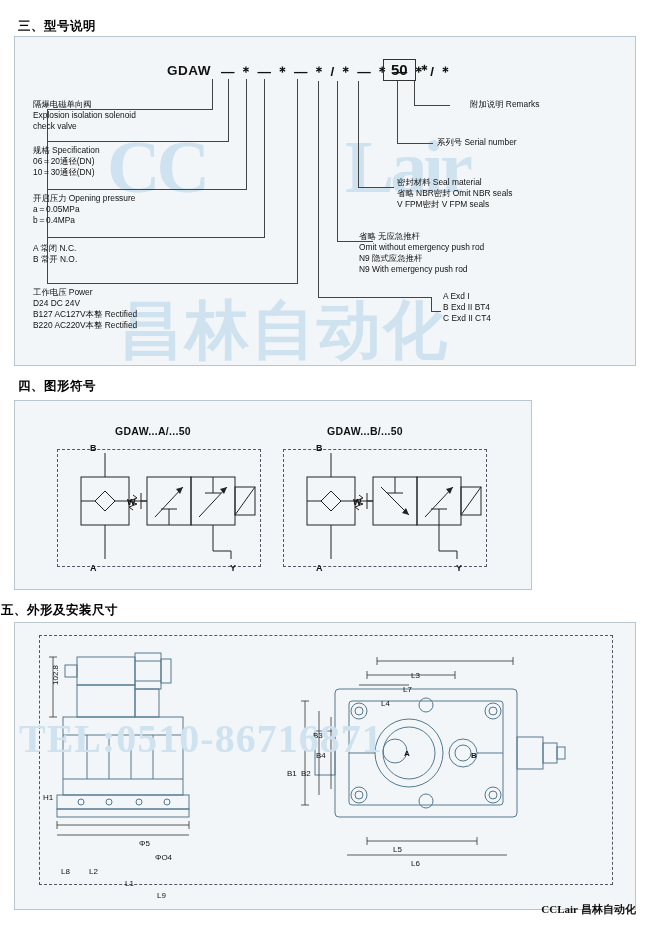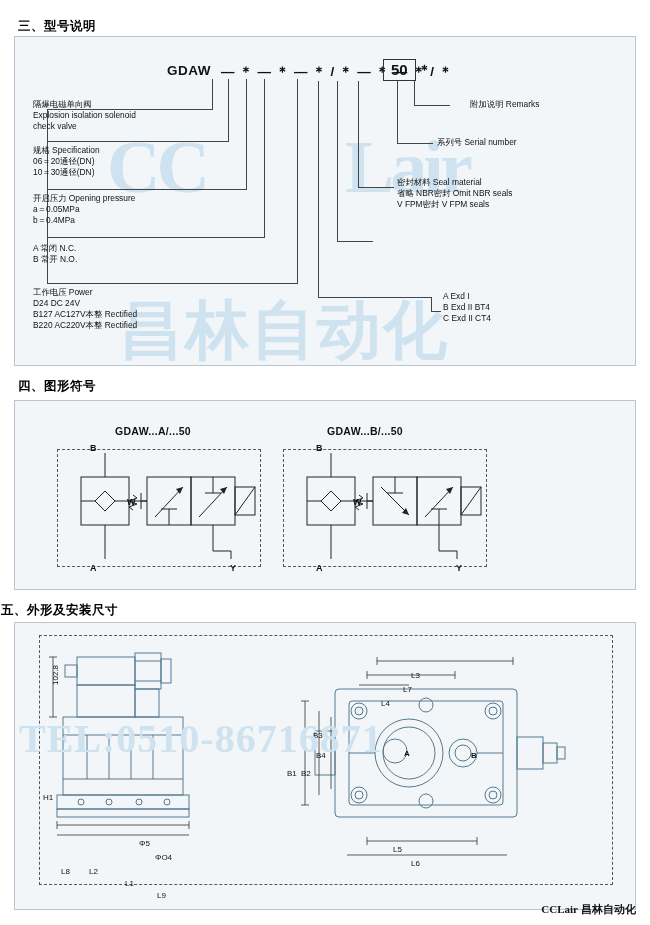--- a/index.html
+++ b/index.html
@@ -205,32 +205,38 @@
     <div class="lbl" style="left:422px;top:100px;">
       <div>系列号 Serial number</div>
     </div>
 
     <div class="lbl" style="left:382px;top:140px;">
       <div>密封材料 Seal material</div>
       <div>省略   NBR密封 Omit   NBR seals</div>
       <div>V     FPM密封 V     FPM seals</div>
     </div>
 
+    <div class="lbl" style="left:344px;top:194px;">
+      <div>省略   无应急推杆</div>
+      <div>Omit without emergency push rod</div>
+      <div>N9   隐式应急推杆</div>
+      <div>N9 With emergency push rod</div>
+    </div>
 
     <div class="lbl" style="left:428px;top:254px;">
       <div>A   Exd I</div>
       <div>B   Exd II  BT4</div>
       <div>C   Exd II  CT4</div>
     </div>
 
   </div>
 
   <div class="sec-title" style="left:18px;top:378px;">四、图形符号</div>
 
-  <div class="panel" style="left:14px;top:400px;width:622px;height:190px;">
+  <div class="panel" style="left:14px;top:400px;width:518px;height:190px;">
 
     <div class="sym-title" style="left:100px;top:24px;">GDAW...A/...50</div>
     <div class="sym-title" style="left:312px;top:24px;">GDAW...B/...50</div>
 
     <div class="dashbox" style="left:42px;top:48px;width:204px;height:118px;"></div>
 
     <svg width="230" height="130" style="position:absolute;left:40px;top:46px;">
 
       <rect x="26" y="30" width="48" height="48" fill="none" stroke="#222" stroke-width="1"></rect>
       <polygon points="50,44 60,54 50,64 40,54" fill="none" stroke="#222" stroke-width="1"></polygon>

